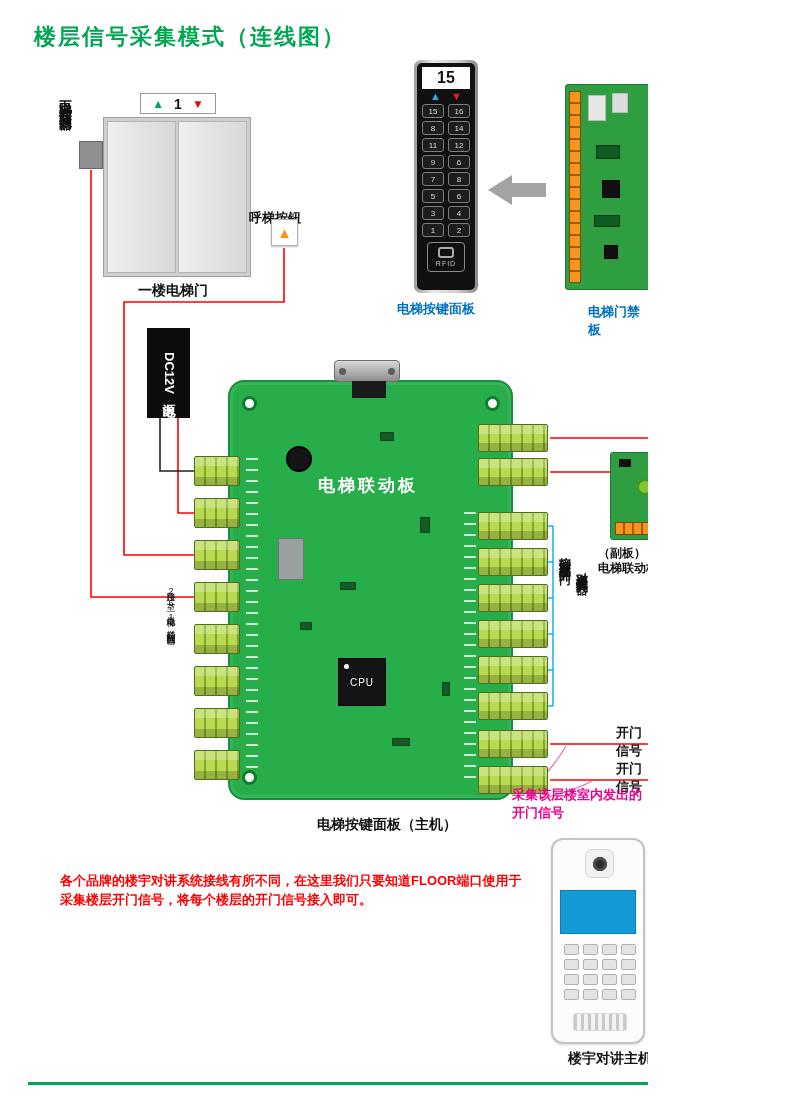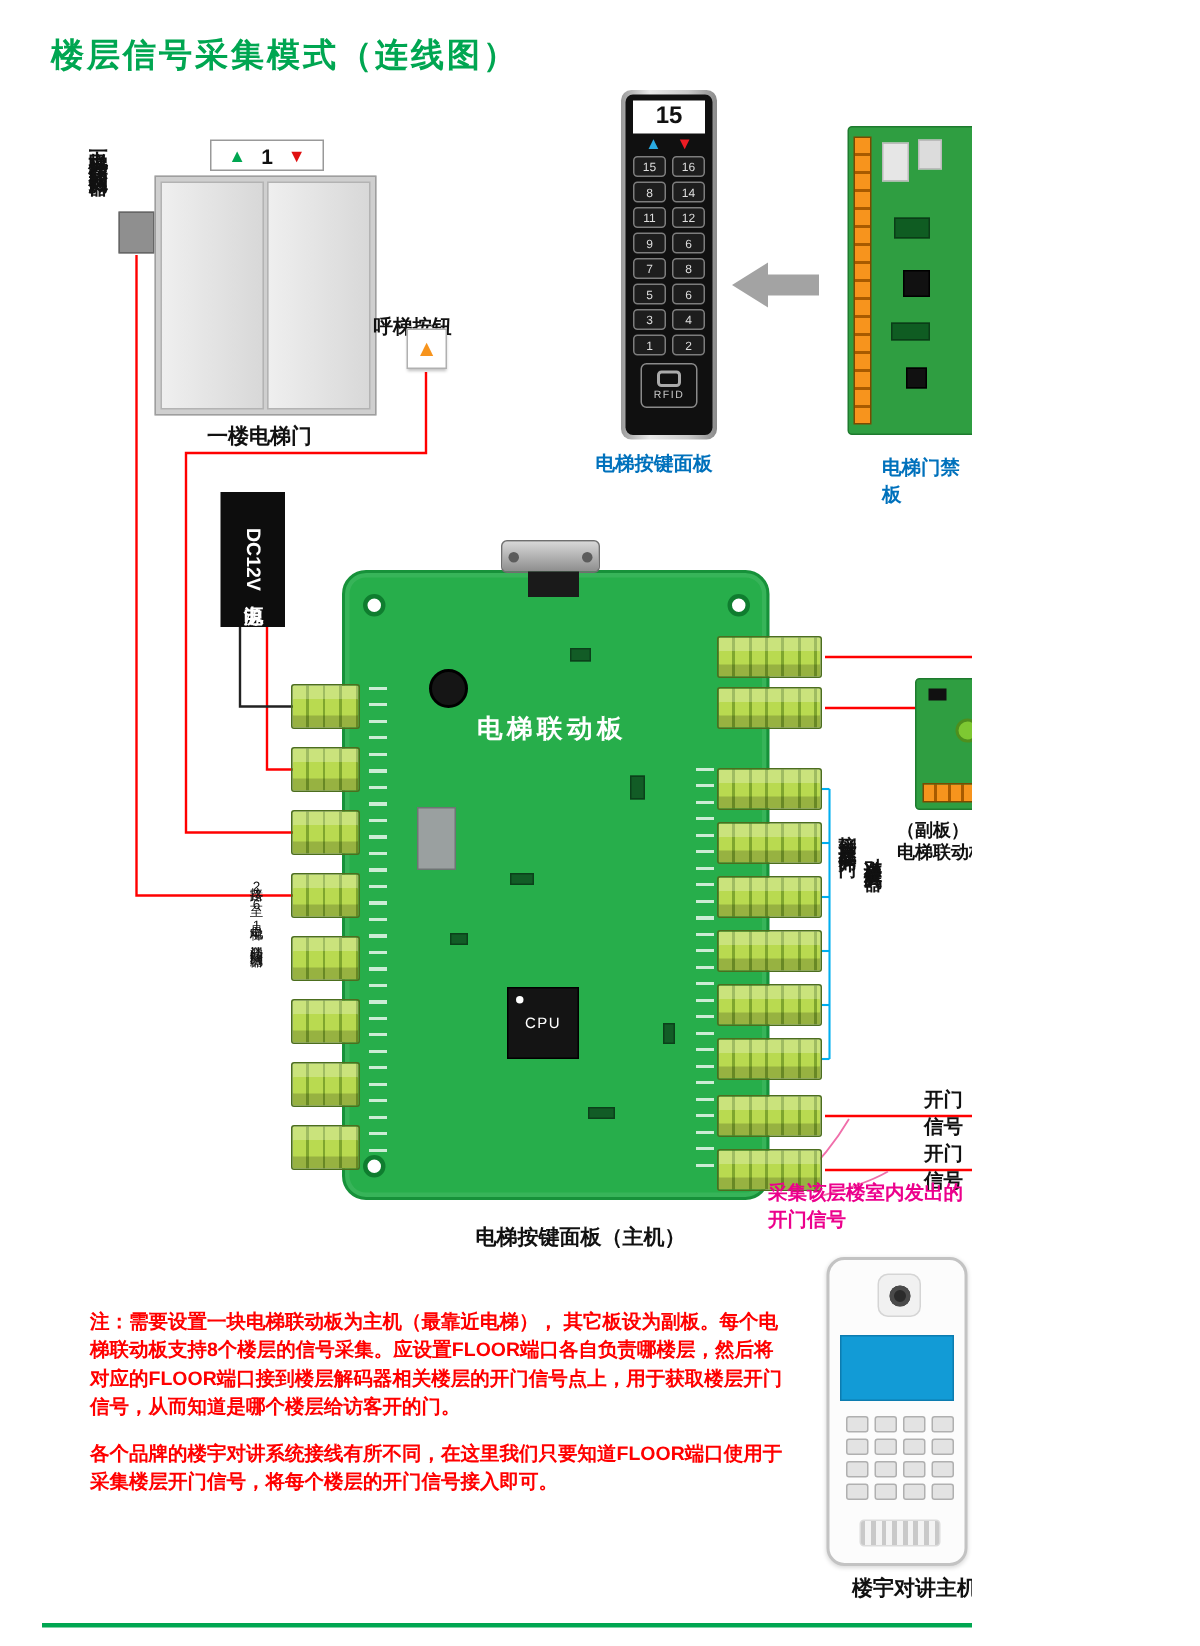--- a/index.html
+++ b/index.html
@@ -289,21 +289,20 @@
   </div>
   <div class="decoder" style="top:718px;height:112px;">
     <span class="vtext">楼层解码器</span>
   </div>
 
   <div class="open-sig" style="top:724px;">开门信号</div>
   <div class="open-sig" style="top:760px;">开门信号</div>
   <div class="collect">采集该层楼室内发出的开门信号</div>
 
   <div class="notes">
-    <p>注：需要设置一块电梯联动板为主机（最靠近电梯）， 其它板设为副板。每个电梯联动板支持8个楼层的信号采集。应设置FLOOR端口各自负责哪楼层，然后将对应的FLOOR端口接到楼层解码器相关楼层的开门信号点上，用于获取楼层开门信号，从而知道是哪个楼层给访客开的门。</p>
     <p>各个品牌的楼宇对讲系统接线有所不同，在这里我们只要知道FLOOR端口使用于采集楼层开门信号，将每个楼层的开门信号接入即可。</p>
   </div>
 
   <div class="intercom">
     <div class="cam-house">
       <div class="cam"></div>
     </div>
     <div class="screen"></div>
     <div class="keypad">
         <div class="key"></div>

